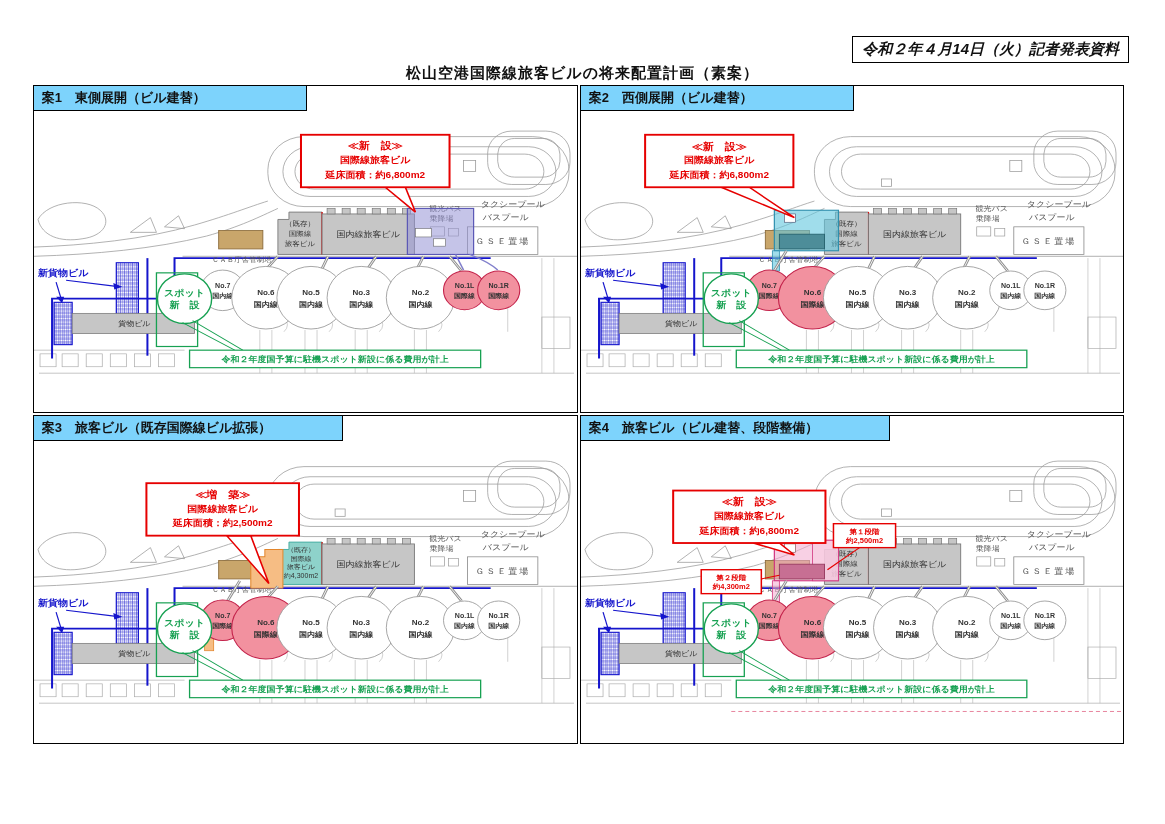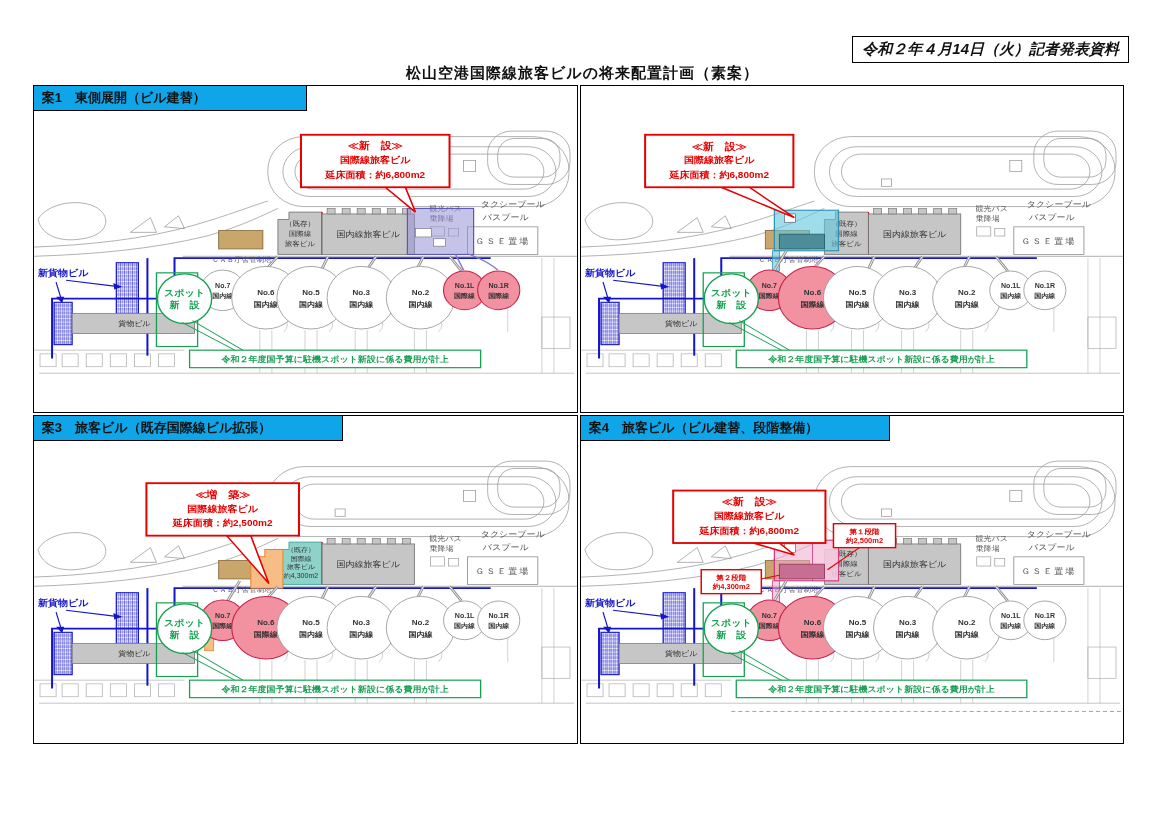--- a/index.html
+++ b/index.html
@@ -3,21 +3,21 @@
 <meta charset="utf-8">
 <style>
   html,body{margin:0;padding:0;background:#fff;}
   .page{position:relative;width:1165px;height:824px;background:#fff;overflow:hidden;
         font-family:"Liberation Sans",sans-serif;color:#111;}
   .page-title{position:absolute;left:0;right:0;top:40px;text-align:center;
               font-size:15px;font-weight:bold;letter-spacing:1px;margin-top:24px;}
   .date-box{position:absolute;right:36px;top:36px;border:1.5px solid #000;
             padding:3px 9px;font-size:15px;font-weight:bold;background:#fff;font-style:italic;}
   .panel{position:absolute;border:1.2px solid #000;background:#fff;}
-  .panel-title{position:absolute;top:-1.2px;left:-1.2px;border:1.2px solid #000;background:#0ea5e9;
+  .panel-title{position:absolute;top:-1.2px;left:-1.2px;border:1.2px solid #000;background:#7dd3fc;
                font-size:13px;font-weight:bold;padding:3px 14px 3px 8px;white-space:nowrap;z-index:2;}
   .panel svg{position:absolute;left:0;top:23px;width:100%;height:278px;}
   .footnote{position:absolute;right:40px;top:758px;font-size:11px;font-weight:bold;color:#111;}
   svg text{font-family:"Liberation Sans",sans-serif;fill:#333;}
   .t7{font-size:7px}.t75{font-size:7.5px}.t8{font-size:8px}.t9{font-size:9px}
   .t10{font-size:10px}.t11{font-size:11px}
   .b{font-weight:bold}
   .dim{fill:#555}
   .redt{fill:#e60000;font-weight:bold}
   .greent{fill:#17a152;font-weight:bold}
@@ -178,20 +178,21 @@
         <g>
           <polygon points="350,85 380,112 370,85" fill="#fff" stroke="#e60000" stroke-width="1.6"></polygon>
           <rect x="266" y="28" width="148" height="57" fill="#fff" stroke="#e60000" stroke-width="2"></rect>
           <text x="340" y="44" class="t11 redt" text-anchor="middle">≪新　設≫</text>
           <text x="340" y="59" class="t10 redt" text-anchor="middle">国際線旅客ビル</text>
           <text x="340" y="75" class="t10 redt" text-anchor="middle">延床面積：約6,800m2</text>
         </g>
       </svg>
   </div>
   <div class="panel" style="left:580px;top:85px;width:542px;height:326px">
+    <div class="panel-title" style="width:250px">案2　西側展開（ビル建替）</div>
     <svg viewBox="0 0 541 302" preserveAspectRatio="none">
         <defs>
           <pattern id="bh1" width="4" height="4" patternUnits="userSpaceOnUse">
             <path d="M0,0H4 M0,2H4 M0,0V4 M2,0V4" stroke="#1515cc" stroke-width="0.5" fill="none"></path>
           </pattern>
         </defs>
         <g>
           <rect x="233" y="30" width="300" height="76" rx="36" ry="36" fill="none" stroke="#9b9b9b" stroke-width="0.8"></rect>
           <rect x="248" y="41" width="272" height="54" rx="27" ry="27" fill="none" stroke="#9b9b9b" stroke-width="0.8"></rect>
           <rect x="260" y="49" width="248" height="38" rx="19" ry="19" fill="none" stroke="#9b9b9b" stroke-width="0.8"></rect>

